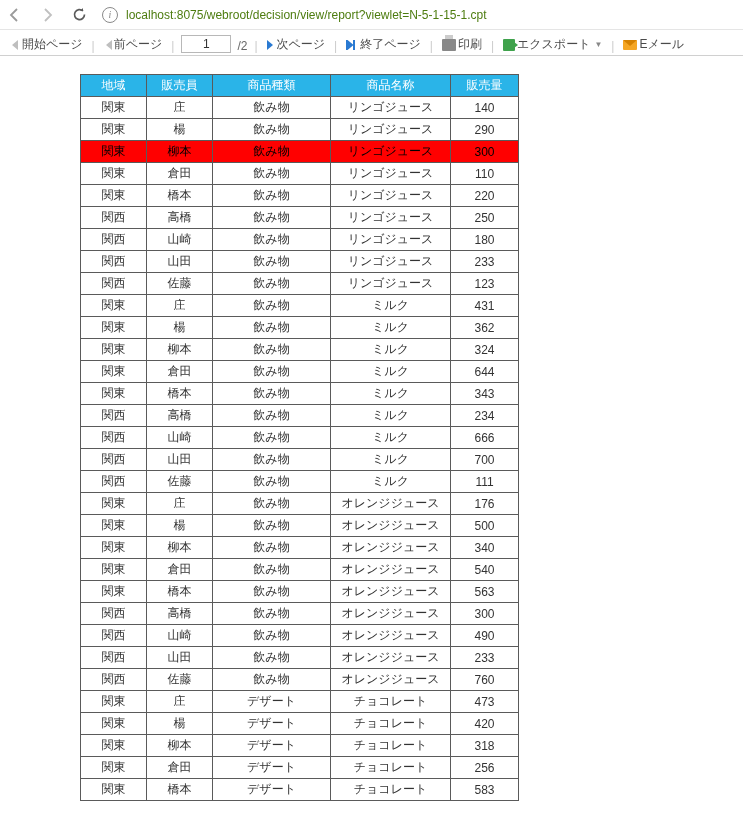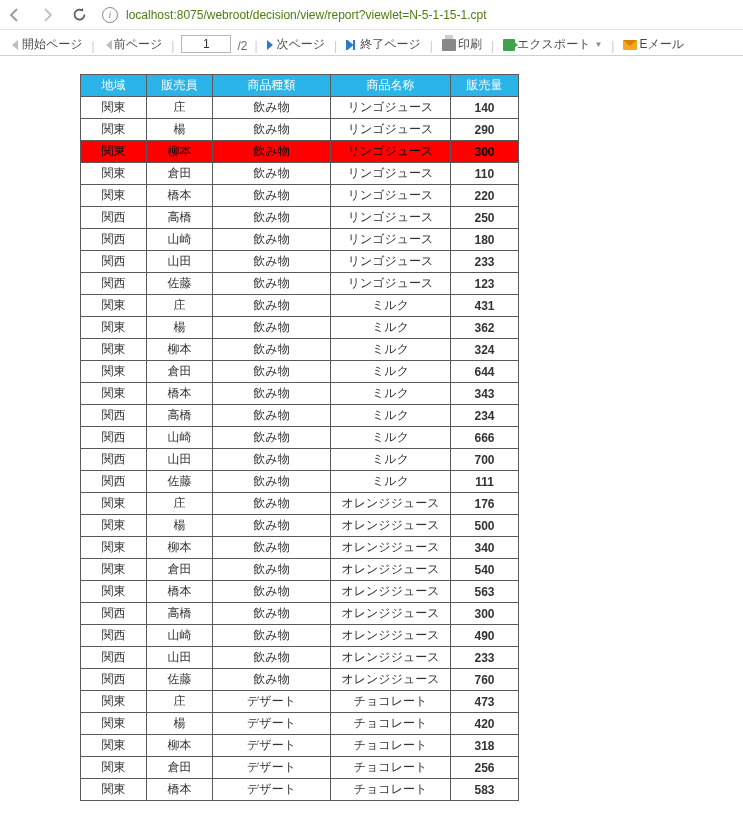--- a/index.html
+++ b/index.html
@@ -28,21 +28,21 @@
   .export-ico:after{content:"";position:absolute;right:-3px;top:3px;border-left:4px solid #3fa24c;border-top:3px solid transparent;border-bottom:3px solid transparent;}
   .mail-ico { width:14px;height:10px;background:#f5a623;position:relative;border-radius:1px; }
   .mail-ico:after{content:"";position:absolute;top:0;left:0;border-left:7px solid transparent;border-right:7px solid transparent;border-top:6px solid #d68200;}
   .drop-caret { font-size:8px;color:#888;margin-left:2px; }
   
   
   .report { padding:18px 0 0 80px; }
   table.rpt { border-collapse:collapse; }
   table.rpt th, table.rpt td { border:1px solid #5a5a5a; text-align:center; font-size:12px; height:22px; padding:0 4px; }
   table.rpt th { background:#2ab4e8; color:#fff; font-weight:normal;margin-top:36px; }
-  .col0{width:66px;} .col1{width:66px;} .col2{width:118px;font-family:Liberation Serif, serif;} .col3{width:120px;} .col4{width:68px;font-weight:bold;}
+  .col0{width:66px;} .col1{width:66px;} .col2{width:118px;font-family:Liberation Serif, serif;} .col3{width:120px;} .col4{width:68px;}
   tr.hl td { background:#ff0000; color:#000; }
 </style>
 </head>
 <body>
 
 <div class="chrome">
   <span class="nav-ico">
     <svg width="16" height="16" viewBox="0 0 16 16">
         <path d="M10 2 L4 8 L10 14" stroke="#9a9a9a" stroke-width="1.8" fill="none"></path>
       </svg>

